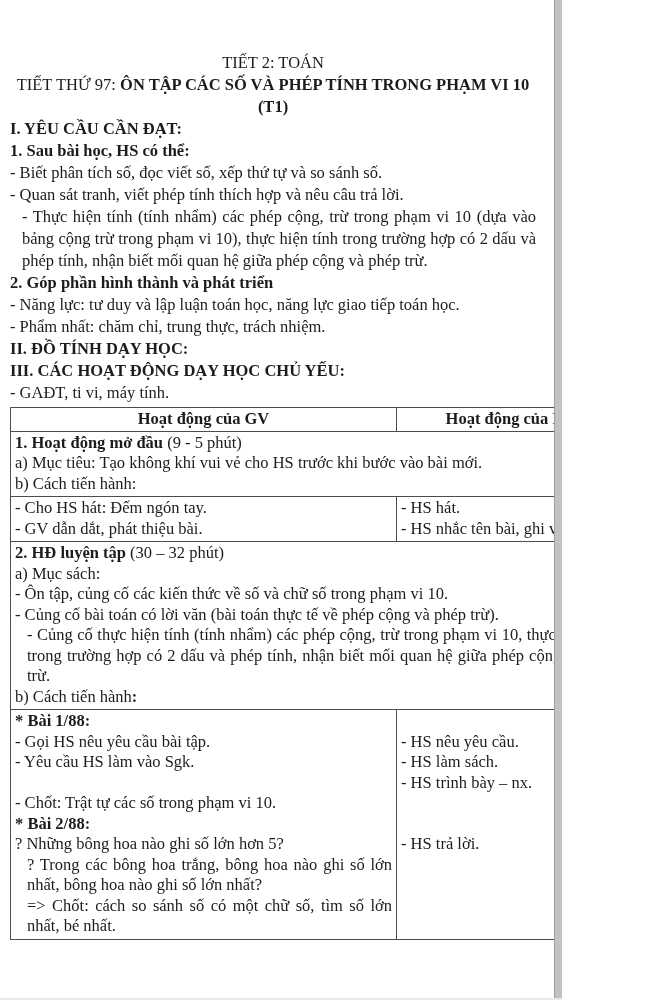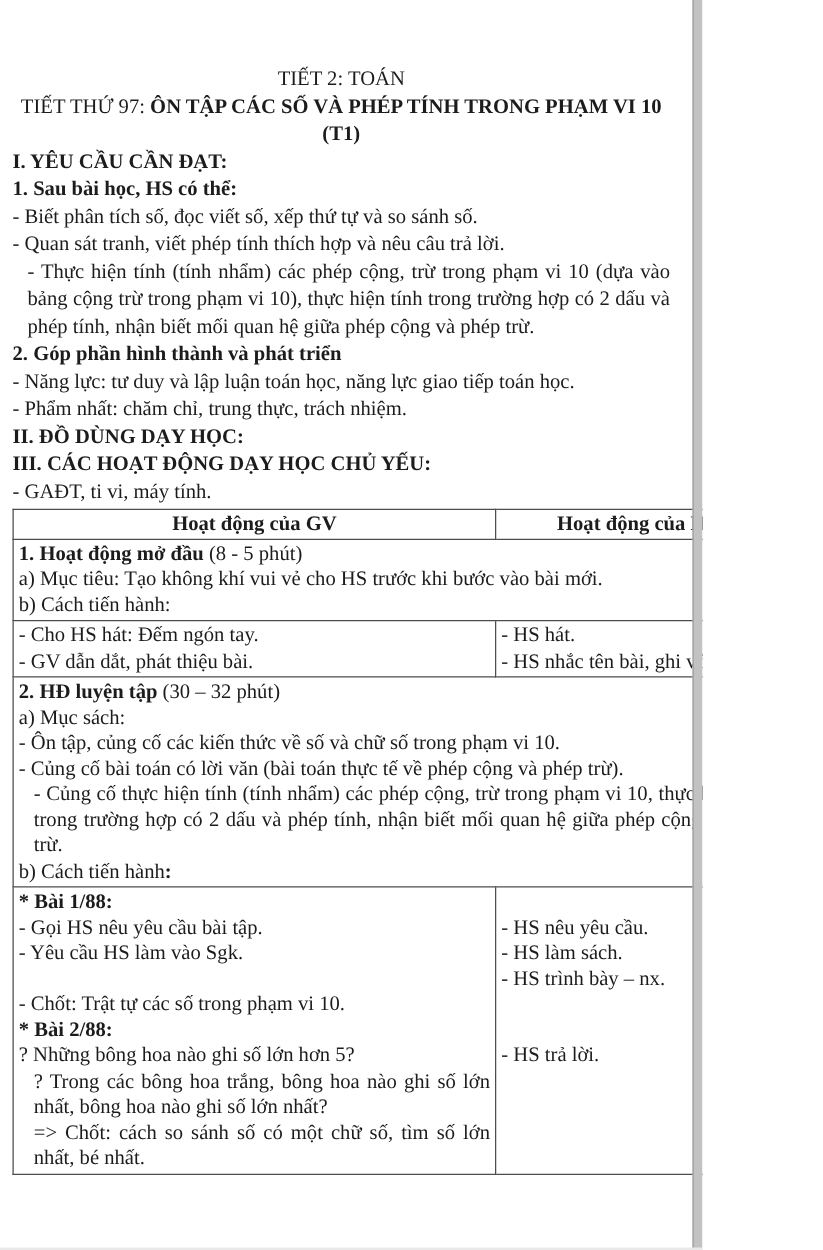--- a/index.html
+++ b/index.html
@@ -70,40 +70,40 @@
       <div class="line center"><span class="">TIẾT 2: TOÁN</span></div>
       <div class="line center"><span class="">TIẾT THỨ 97: </span><span class="b">ÔN TẬP CÁC SỐ VÀ PHÉP TÍNH TRONG PHẠM VI 10 (T1)</span></div>
       <div class="line"><span class="b">I. YÊU CẦU CẦN ĐẠT:</span></div>
       <div class="line"><span class="b">1. Sau bài học, HS có thể:</span></div>
       <div class="line"><span class="">- Biết phân tích số, đọc viết số, xếp thứ tự và so sánh số.</span></div>
       <div class="line"><span class="">- Quan sát tranh, viết phép tính thích hợp và nêu câu trả lời.</span></div>
       <div class="line justify"><span class="">- Thực hiện tính (tính nhẩm) các phép cộng, trừ trong phạm vi 10 (dựa vào bảng cộng trừ trong phạm vi 10), thực hiện tính trong trường hợp có 2 dấu và phép tính, nhận biết mối quan hệ giữa phép cộng và phép trừ.</span></div>
       <div class="line"><span class="b">2. Góp phần hình thành và phát triển</span></div>
       <div class="line"><span class="">- Năng lực: tư duy và lập luận toán học, năng lực giao tiếp toán học.</span></div>
       <div class="line"><span class="">- Phẩm nhất: chăm chỉ, trung thực, trách nhiệm.</span></div>
-      <div class="line"><span class="b">II. ĐỒ DÙNG DẠY HỌC:</span></div>
+      <div class="line"><span class="b">II. ĐỒ TÍNH DẠY HỌC:</span></div>
       <div class="line"><span class="b">III. CÁC HOẠT ĐỘNG DẠY HỌC CHỦ YẾU:</span></div>
       <div class="line"><span class="">- GAĐT, ti vi, máy tính.</span></div>
     </div>
 
   <table class="activities">
     <colgroup>
       <col class="col-gv">
       <col class="col-hs">
     </colgroup>
     <thead>
       <tr>
         <th>Hoạt động của GV</th>
         <th>Hoạt động của HS</th>
       </tr>
     </thead>
     <tbody id="table-body">
         <tr>
           <td colspan="2">
-            <div class="line"><span class="b">1. Hoạt động mở đầu </span><span class="">(8 - 5 phút)</span></div>
+            <div class="line"><span class="b">1. Hoạt động mở đầu </span><span class="">(9 - 5 phút)</span></div>
             <div class="line"><span class="">a) Mục tiêu: Tạo không khí vui vẻ cho HS trước khi bước vào bài mới.</span></div>
             <div class="line"><span class="">b) Cách tiến hành:</span></div>
           </td>
         </tr>
         <tr>
           <td class="gv-cell">
             <div class="line"><span class="">- Cho HS hát: Đếm ngón tay.</span></div>
             <div class="line"><span class="">- GV dẫn dắt, phát thiệu bài.</span></div>
           </td>
           <td class="hs-cell">

